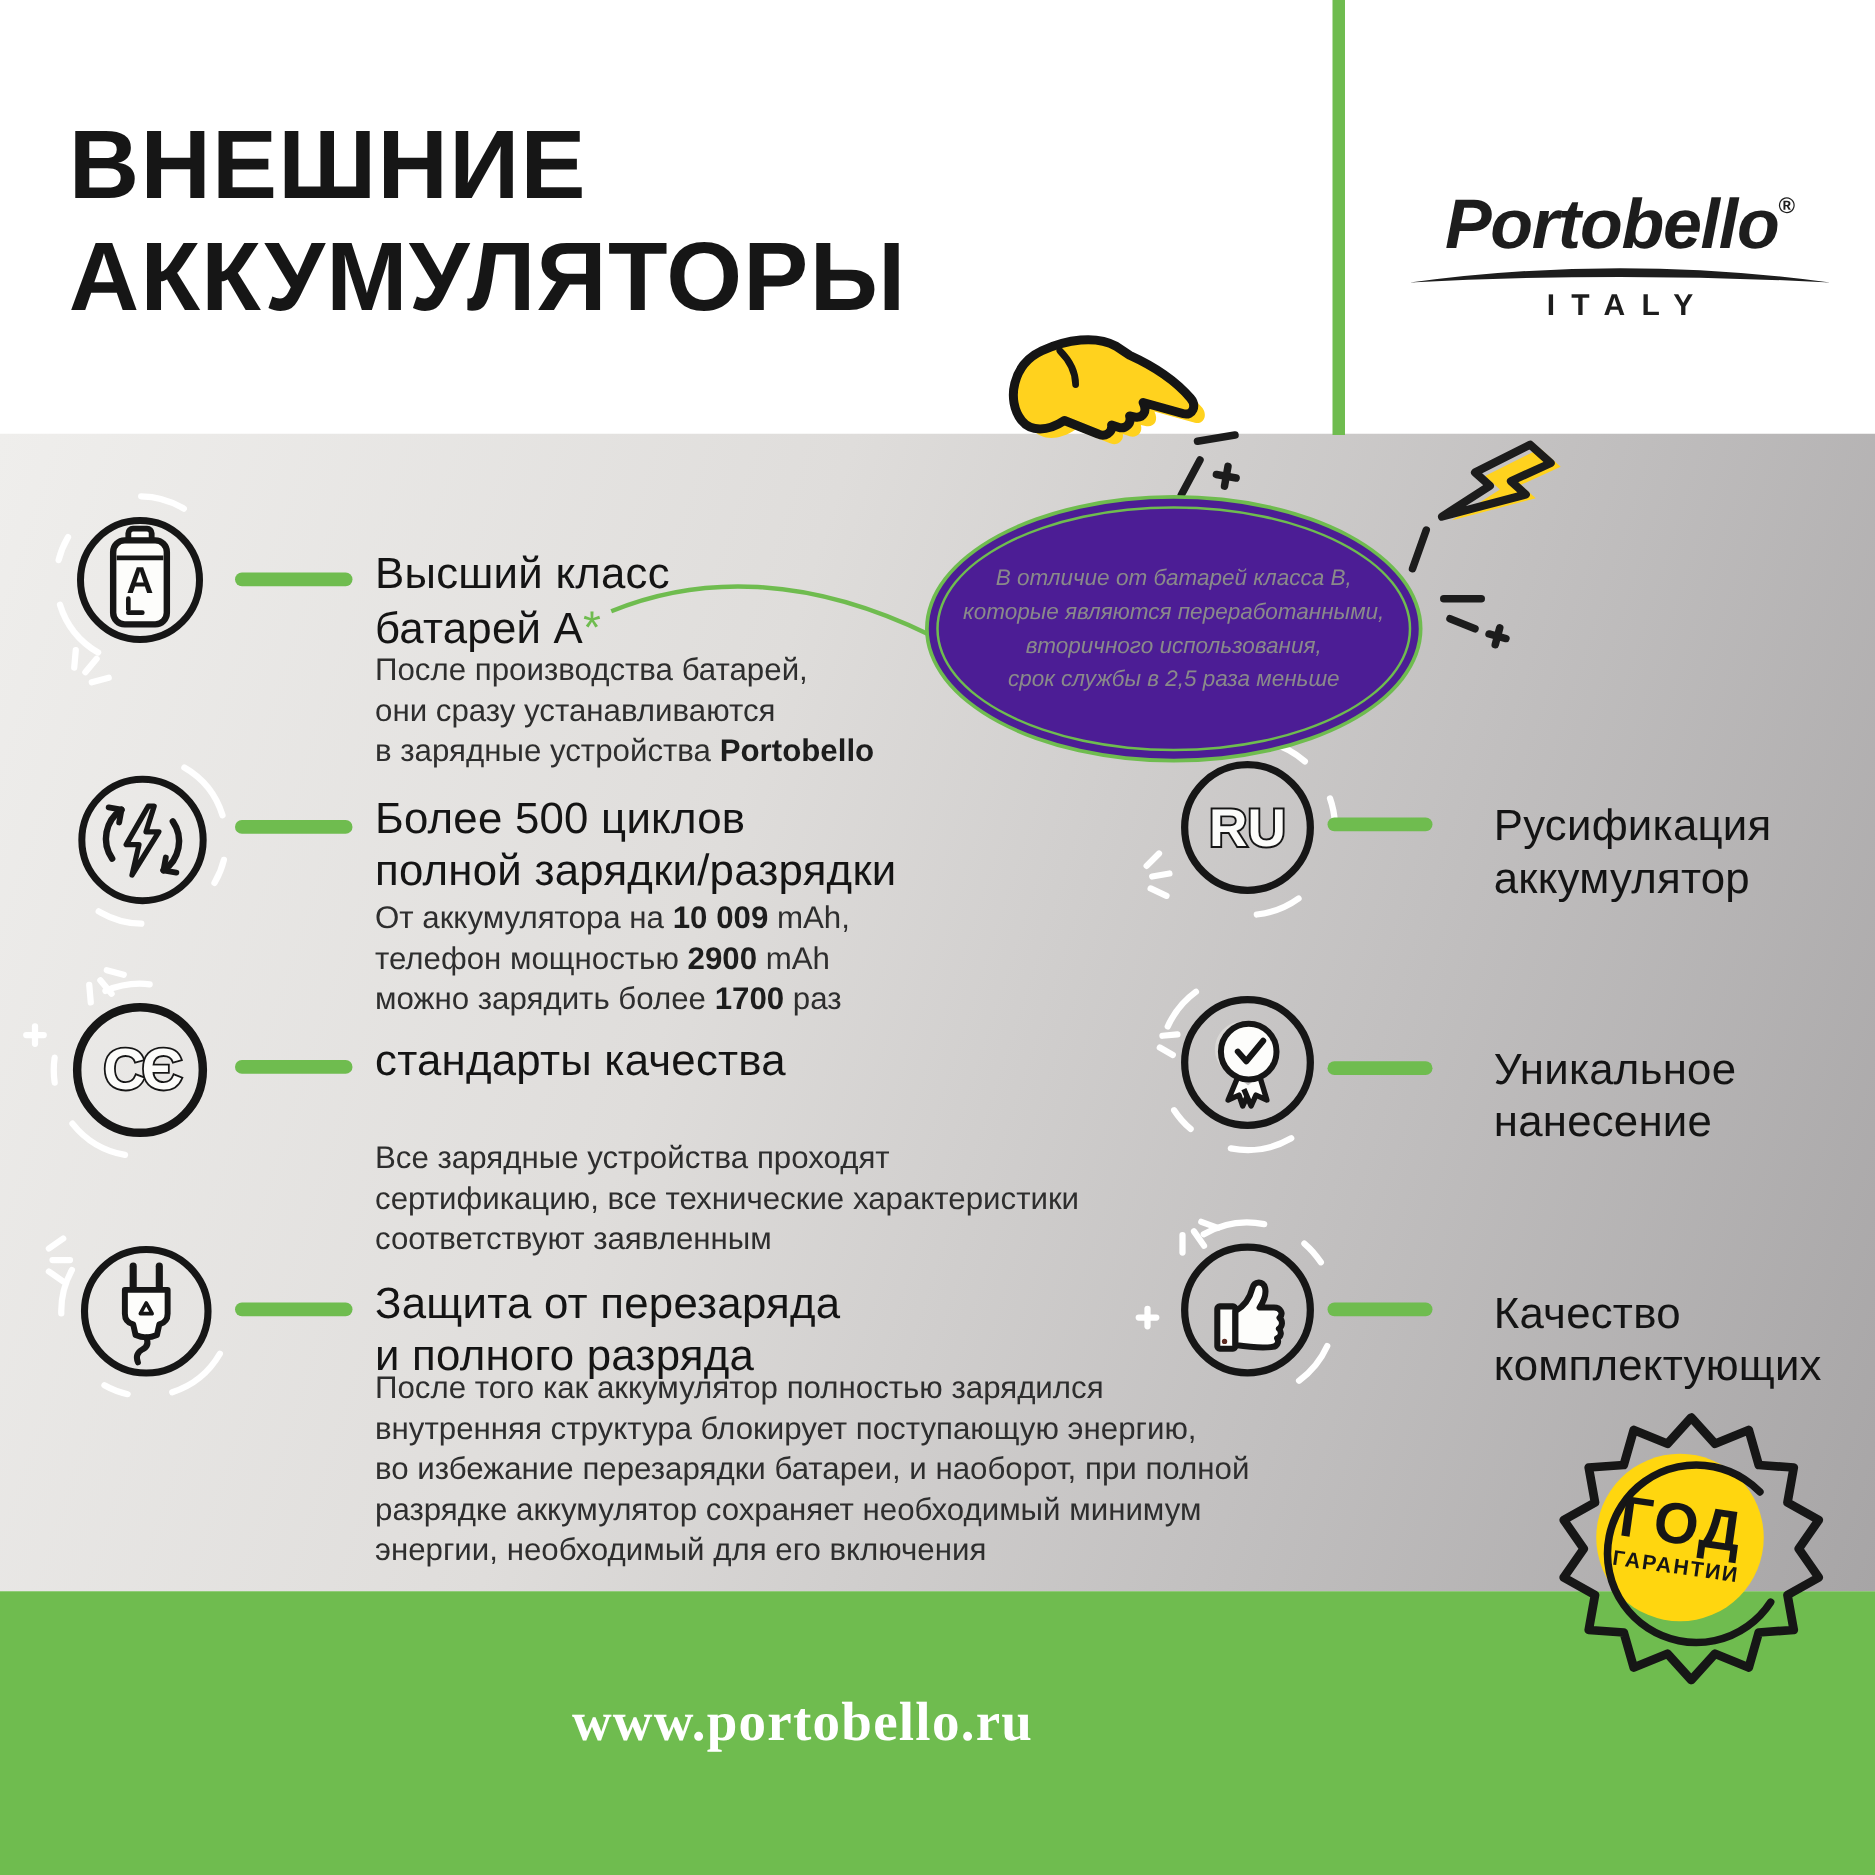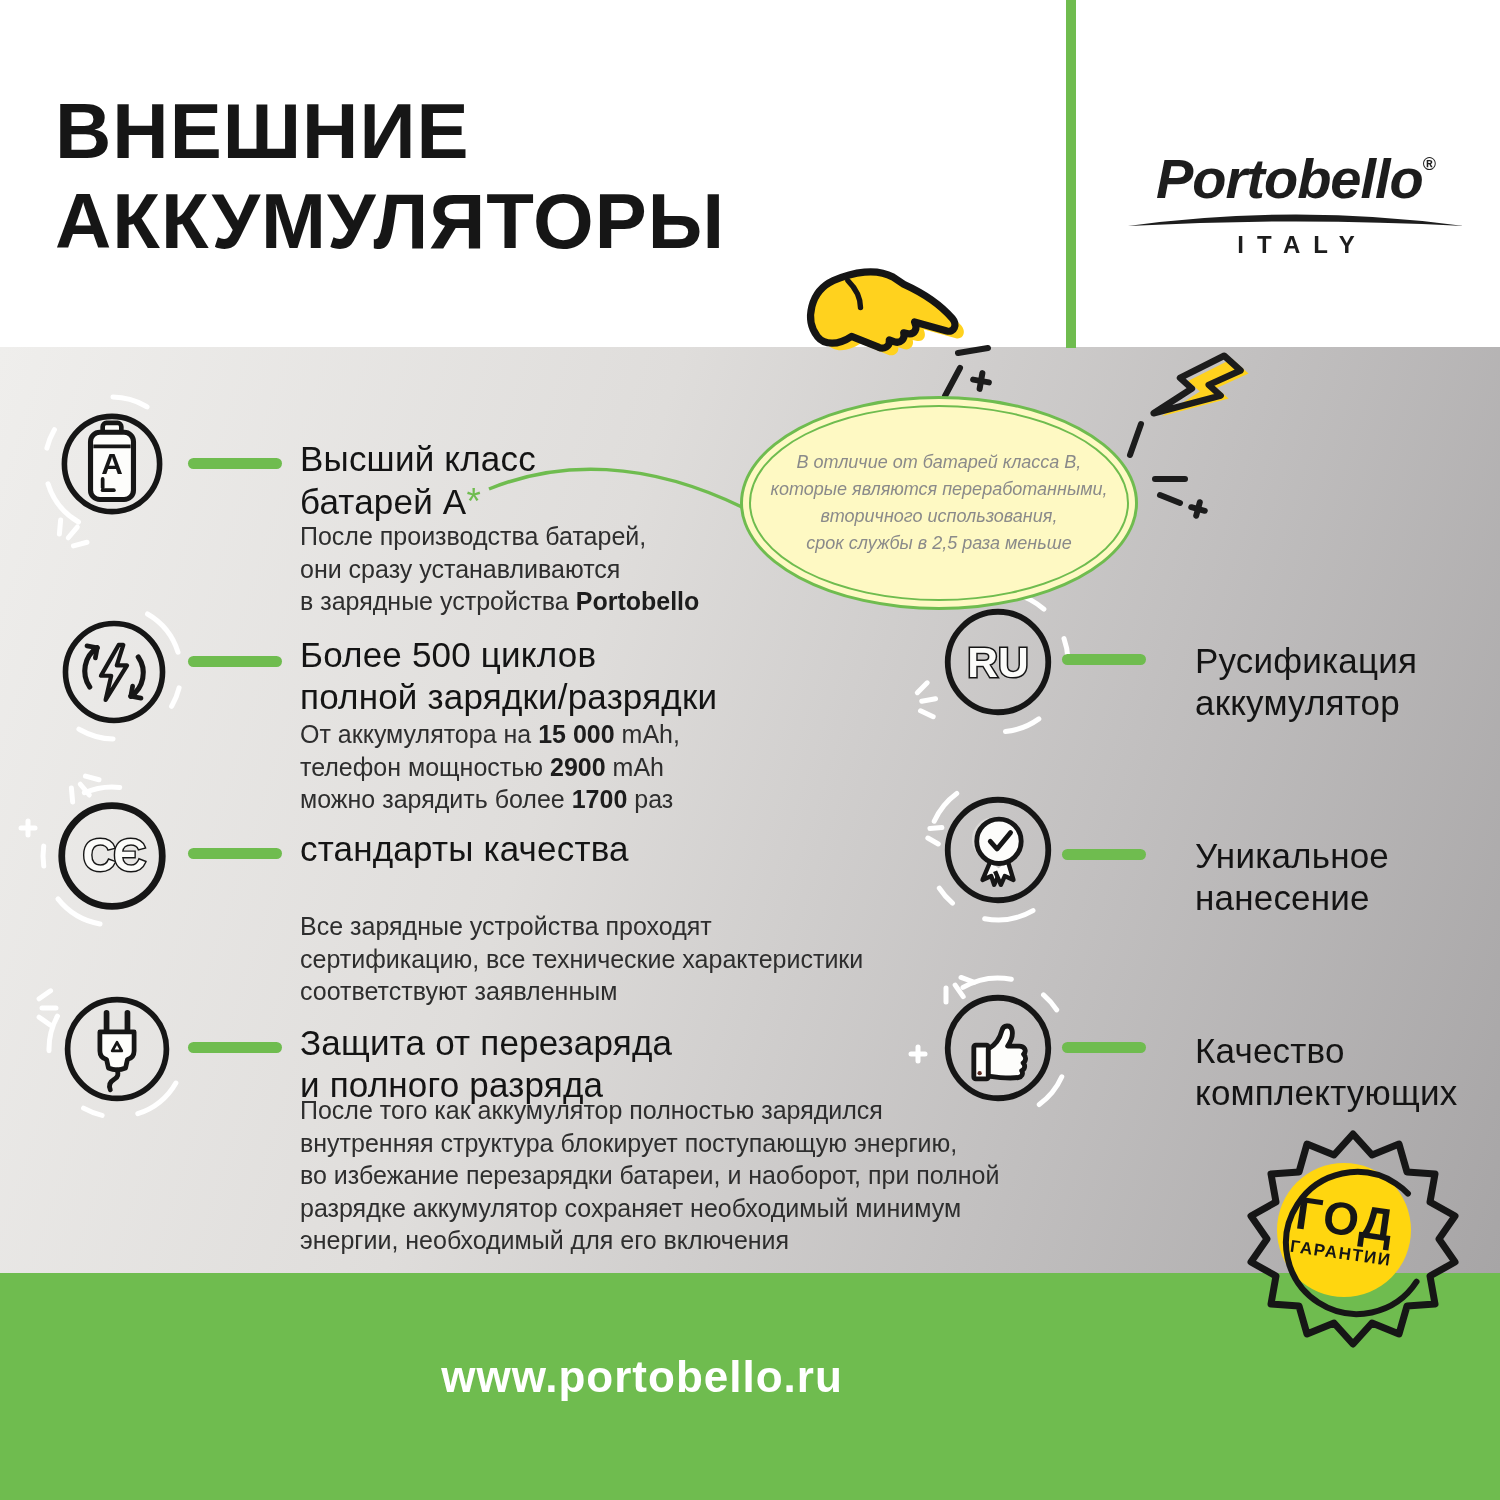--- a/index.html
+++ b/index.html
@@ -26,21 +26,21 @@
   .overlay{position:absolute;left:0;top:0;z-index:2;pointer-events:none;}
   .warc{fill:none;stroke:#ffffff;stroke-width:5;stroke-linecap:round;stroke-dasharray:50 36 20 70 36 300;}
   .burst line{stroke:#ffffff;stroke-width:5;stroke-linecap:round;}
   .wplus line{stroke:#ffffff;stroke-width:5;stroke-linecap:round;}
   .spark{stroke:#1c1c1c;stroke-width:6;stroke-linecap:round;}
   .connector{fill:none;stroke:var(--green);stroke-width:3.5;}
 
   .hand{position:absolute;left:792px;top:250px;z-index:5;}
 
   .bubble{position:absolute;left:740px;top:396px;width:392px;height:208px;z-index:3;
-          border:3px solid var(--green);border-radius:50%;background:#fef9c3;
+          border:3px solid var(--green);border-radius:50%;background:#4c1d95;
           display:flex;align-items:center;justify-content:center;}
   .bubble::before{content:"";position:absolute;inset:6px;border:2.5px solid var(--green);border-radius:50%;}
   .bubble-text{position:relative;font-style:italic;font-size:18px;line-height:1.5;
                color:var(--note-text);text-align:center;}
 
   .ficon{position:absolute;z-index:4;}
   .dash{position:absolute;height:11px;width:94px;border-radius:6px;background:var(--green);z-index:4;}
   .dash.r{width:84px;}
   .fheading{position:absolute;z-index:4;font-size:35px;line-height:1.21;font-weight:400;
             color:#141414;letter-spacing:0.2px;white-space:nowrap;}
@@ -48,21 +48,21 @@
   .fbody{position:absolute;z-index:4;font-size:25px;line-height:1.3;color:var(--body-text);white-space:nowrap;}
   .fbody b{font-weight:700;color:#1d1d1d;}
 
   .badge{position:absolute;left:1240px;top:1126px;width:226px;height:226px;z-index:5;}
   .badge-text{position:absolute;left:0;top:0;width:208px;height:208px;display:flex;flex-direction:column;
               align-items:center;justify-content:center;transform:rotate(8deg);color:#161616;}
   .badge-line1{font-size:46px;font-weight:800;letter-spacing:2px;line-height:1;}
   .badge-line2{font-size:17px;font-weight:800;letter-spacing:1.5px;margin-top:2px;}
 
   .site{position:absolute;left:0;top:1352px;width:1284px;text-align:center;z-index:4;
-        font-size:44px;font-weight:800;color:#ffffff;letter-spacing:1px;}
+        font-size:44px;font-weight:800;color:#ffffff;letter-spacing:1px;font-family:Liberation Serif, serif;}
 </style>
 </head>
 <body>
 
 <div class="canvas">
 
   <div class="gray-band"></div>
   <div class="green-bar"></div>
   <div class="green-vline"></div>
 
@@ -193,21 +193,21 @@
     <path d="M86,44 A30,30 0 0 1 78,86" fill="none" stroke="#161616" stroke-width="5.5" stroke-linecap="round"></path>
     <path d="M78,86 l11,2 M78,86 l2,-11" fill="none" stroke="#161616" stroke-width="5" stroke-linecap="round"></path>
     <path d="M65,31 L46,64 h11 l-6,26 l23,-37 h-11 l7,-22 z" fill="none" stroke="#161616" stroke-width="4.5" stroke-linejoin="round"></path>
   </svg>
   <div class="dash" style="left:188px;top:656px"></div>
   <div class="fheading" style="left:300px;top:634px">
       <div>Более 500 циклов</div>
       <div>полной зарядки/разрядки</div>
     </div>
   <div class="fbody" style="left:300px;top:718px">
-      <div><span>От аккумулятора на </span><b>15 000</b><span> mAh,</span></div>
+      <div><span>От аккумулятора на </span><b>10 009</b><span> mAh,</span></div>
       <div><span>телефон мощностью </span><b>2900</b><span> mAh</span></div>
       <div><span>можно зарядить более </span><b>1700</b><span> раз</span></div>
     </div>
 
   <svg class="ficon" style="left:54px;top:798px" width="116" height="116" viewBox="0 0 120 120">
     <circle cx="60" cy="60" r="52" fill="none" stroke="#161616" stroke-width="7"></circle>
     <text x="61" y="76" text-anchor="middle" font-size="48" font-weight="bold" fill="#fcfcfa" stroke="#161616" stroke-width="3" style="paint-order:stroke" letter-spacing="-3" font-family="Liberation Sans, sans-serif">CЄ</text>
   </svg>
   <div class="dash" style="left:188px;top:848px"></div>
   <div class="fheading" style="left:300px;top:828px">

